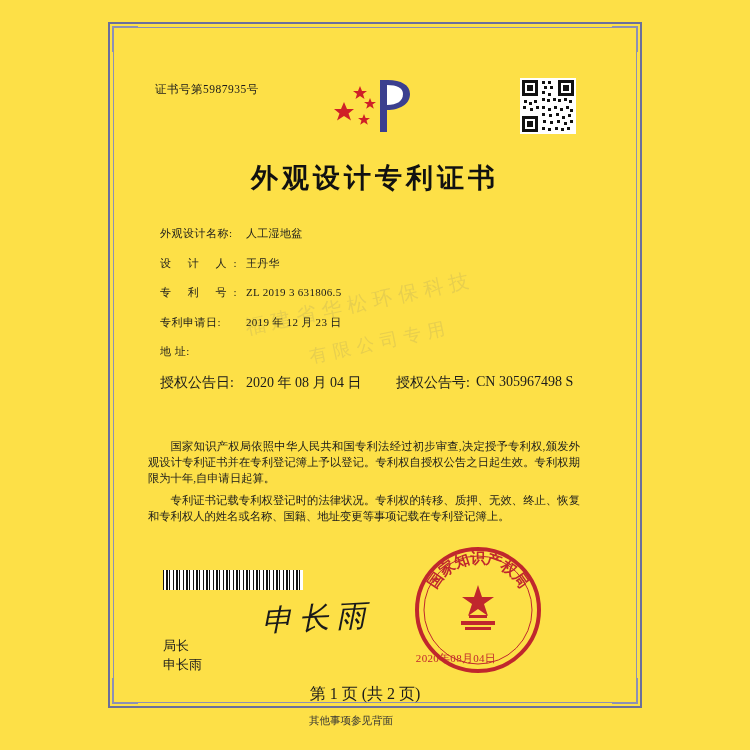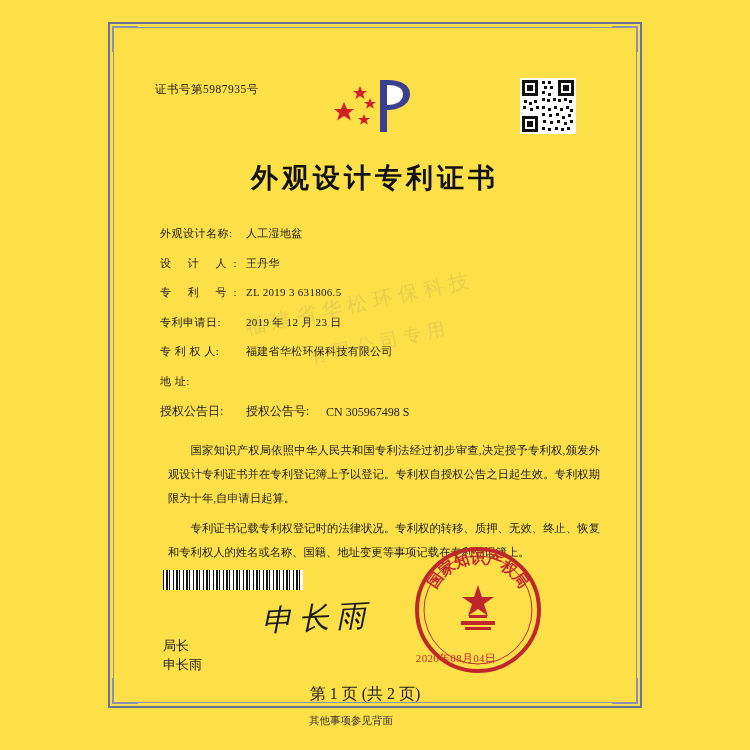--- a/index.html
+++ b/index.html
@@ -114,37 +114,37 @@
   }
   .row .label.sp1 { letter-spacing: 7px; }
   .row .label.sp2 { letter-spacing: 7px; }
   .row .value {
     flex: 1;
     letter-spacing: 0.3px;
   }
 
   .row-split {
     display: flex;
-    align-items: flex-end;
-    font-size: 12px;
+    align-items: flex-start;
+    font-size: 14px;
     color: #1b1b1b;
   }
   .row-split .label { width: 86px; flex: 0 0 86px; white-space: nowrap; }
   .row-split .value { flex: 0 0 150px; }
   .row-split .label2 { flex: 0 0 80px; white-space: nowrap; }
   .row-split .value2 { flex: 1; }
 
   
   .body-text {
     position: absolute;
-    left: 168px;
+    left: 148px;
     top: 438px;
     width: 432px;
     font-size: 11.3px;
-    line-height: 24px;
+    line-height: 16px;
     color: #1b1b1b;
     text-align: justify;
   }
   .body-text p { margin: 0 0 6px 0; text-indent: 2em; }
 
   
   .barcode {
     position: absolute;
     left: 163px;
     top: 570px;
@@ -336,28 +336,25 @@
     </div>
     <div class="row">
       <span class="label sp2">专 利 号:</span>
       <span class="value">ZL 2019 3 631806.5</span>
     </div>
     <div class="row">
       <span class="label">专利申请日:</span>
       <span class="value">2019 年 12 月 23 日</span>
     </div>
     <div class="row">
-      <span class="label">专 利 权 人:</span>
-      <span class="value">福建省华松环保科技有限公司</span>
-    </div>
-    <div class="row">
       <span class="label">地        址:</span>
     </div>
     <div class="row-split">
       <span class="label">授权公告日:</span>
+      <span class="value">2020 年 08 月 04 日</span>
       <span class="label2">授权公告号:</span>
       <span class="value2">CN 305967498 S</span>
     </div>
   </div>
 
   <div class="body-text">
     <p>国家知识产权局依照中华人民共和国专利法经过初步审查,决定授予专利权,颁发外观设计专利证书并在专利登记簿上予以登记。专利权自授权公告之日起生效。专利权期限为十年,自申请日起算。</p>
     <p>专利证书记载专利权登记时的法律状况。专利权的转移、质押、无效、终止、恢复和专利权人的姓名或名称、国籍、地址变更等事项记载在专利登记簿上。</p>
   </div>
 

